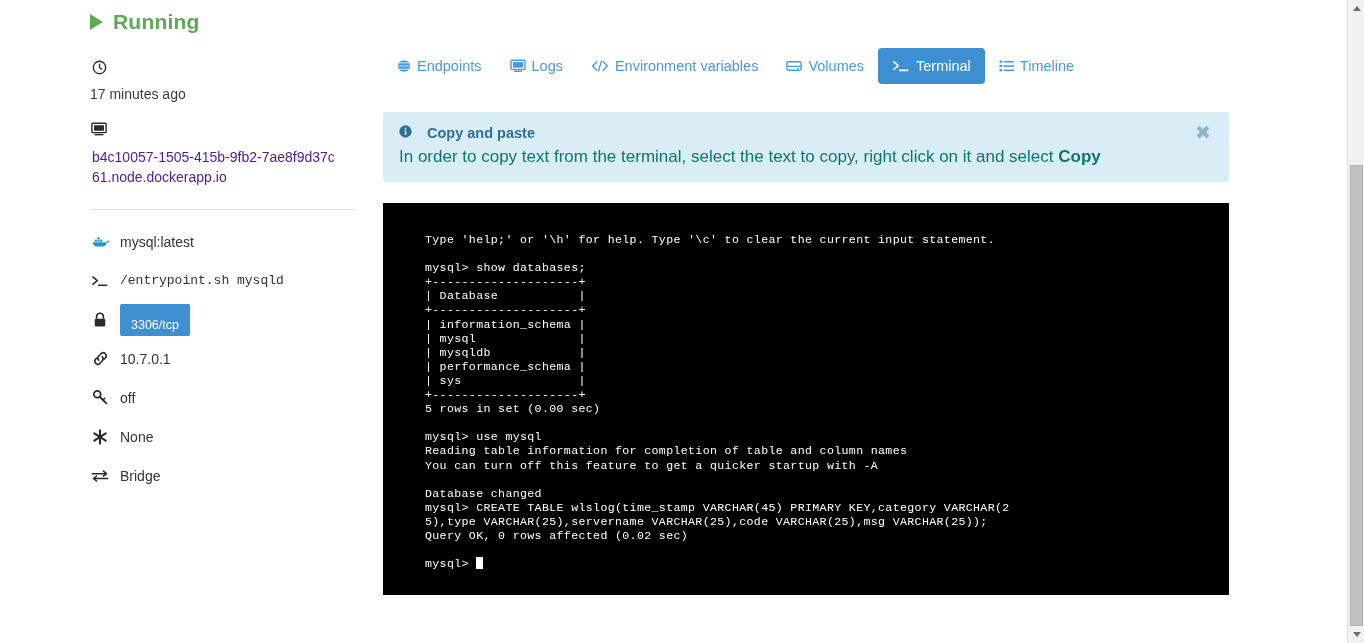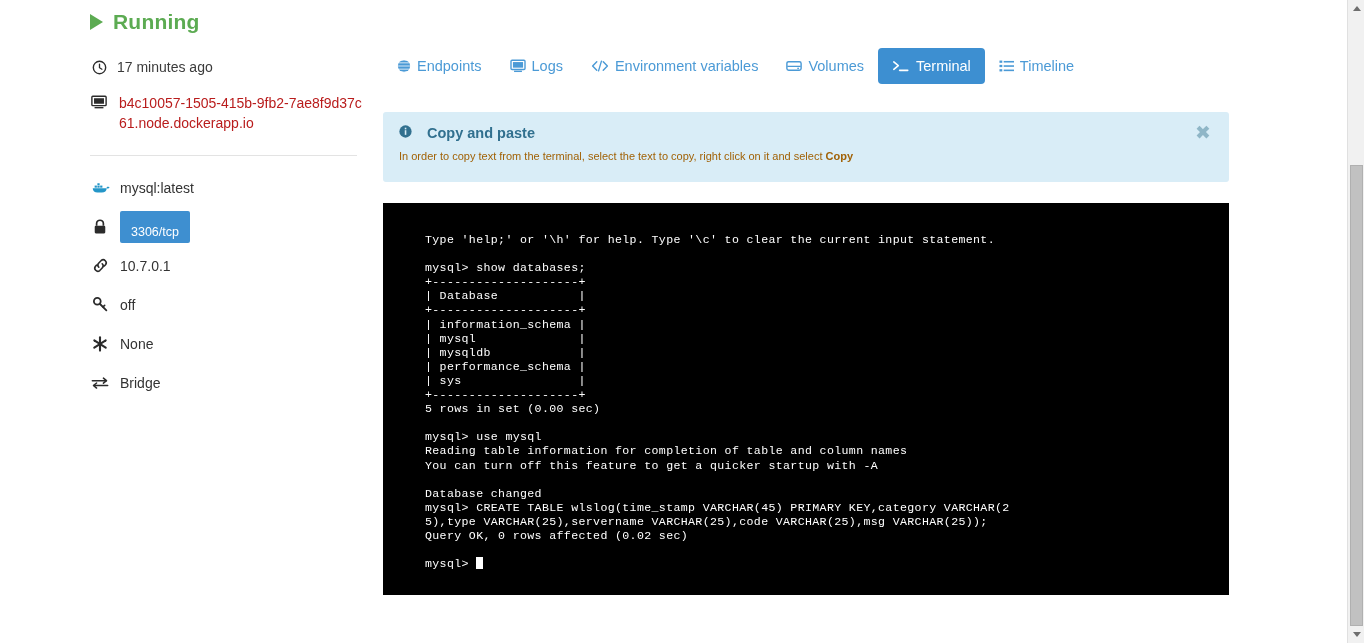--- a/index.html
+++ b/index.html
@@ -44,32 +44,33 @@
     letter-spacing: .2px;
   }
 
   .meta-row {
     display: flex;
     align-items: flex-start;
     gap: 9px;
     margin-top: 14px;
     font-size: 14px;
     color: #3b3b3b;
+    flex-direction: column;
   }
   .meta-row .ic {
     flex: 0 0 18px;
     width: 18px; height: 18px;
     display: flex; align-items: center; justify-content: center;
     color: #2b2b2b;
   }
   .meta-row .txt { line-height: 19px; padding-top: 0px; }
 
   .host-row { margin-top: 16px; }
   .host-link {
-    color: #b91c1c;
+    color: #4c1d95;
     text-decoration: none;
     font-size: 14px;
     line-height: 20px;
     word-break: break-all;
     display: block;
     max-width: 250px;
     margin-left: 2px;
   }
 
   .divider {
@@ -147,23 +148,23 @@
   }
   .banner-title {
     font-weight: bold;
     font-size: 14.5px;
     margin-bottom: 5px;
     display: flex;
     align-items: center;
     gap: 15px;
   }
   .banner-line {
-    font-size: 11px;
+    font-size: 17px;
     line-height: 21px;
-    color: #a16207;
+    color: #0f766e;
   }
   .banner-line b { font-weight: bold; }
   .banner-close {
     position: absolute;
     top: 9px; right: 14px;
     color: #8fb6c7;
     font-size: 19px;
     line-height: 1;
     cursor: pointer;
     background: none;
@@ -276,20 +277,29 @@
             <rect x="4.2" y="4.2" width="2.6" height="2.4" fill="#2496c8"></rect>
             <rect x="7.4" y="4.2" width="2.6" height="2.4" fill="#2496c8"></rect>
             <rect x="10.6" y="4.2" width="2.6" height="2.4" fill="#2496c8"></rect>
             <rect x="7.4" y="1.5" width="2.6" height="2.2" fill="#2496c8"></rect>
             <path d="M18.2 6 c1.6-1.4 3.2 .3 3.2 .3 -1 1.6-2.6 1.3-3.2 .9z" fill="#2496c8"></path>
           </svg>
         </span>
         <span>mysql:latest</span>
       </div>
 
+      <div class="info-row">
+        <span class="ic">
+          <svg width="18" height="14" viewBox="0 0 20 14">
+            <path d="M2 2.5 L7 6.6 L2 10.7" fill="none" stroke="#2b2b2b" stroke-width="1.7" stroke-linecap="round" stroke-linejoin="round"></path>
+            <path d="M8.5 11.8 H17.5" stroke="#2b2b2b" stroke-width="1.7" stroke-linecap="round"></path>
+          </svg>
+        </span>
+        <span class="mono-txt">/entrypoint.sh mysqld</span>
+      </div>
 
       <div class="info-row">
         <span class="ic">
           <svg width="14" height="16" viewBox="0 0 14 17">
             <path d="M3.4 7.2 V4.9 a3.6 3.6 0 0 1 7.2 0 V7.2" fill="none" stroke="#2b2b2b" stroke-width="1.8"></path>
             <rect x="1.4" y="7.2" width="11.2" height="8.2" rx="1.2" fill="#2b2b2b"></rect>
           </svg>
         </span>
         <span class="badge">3306/tcp</span>
       </div>

